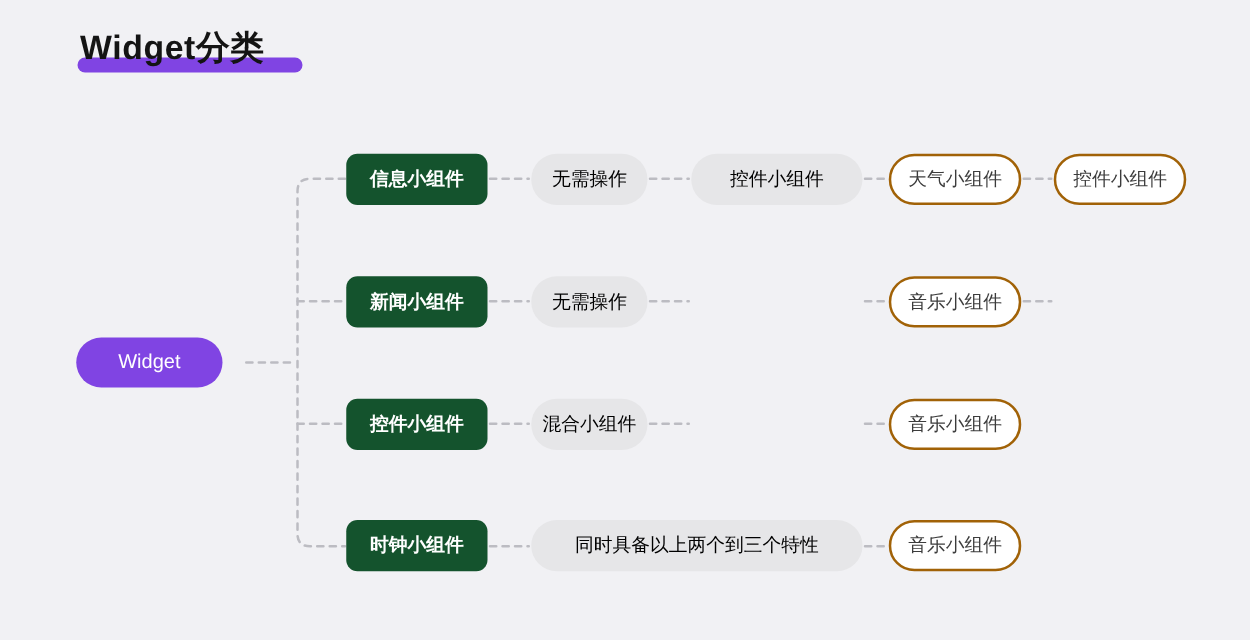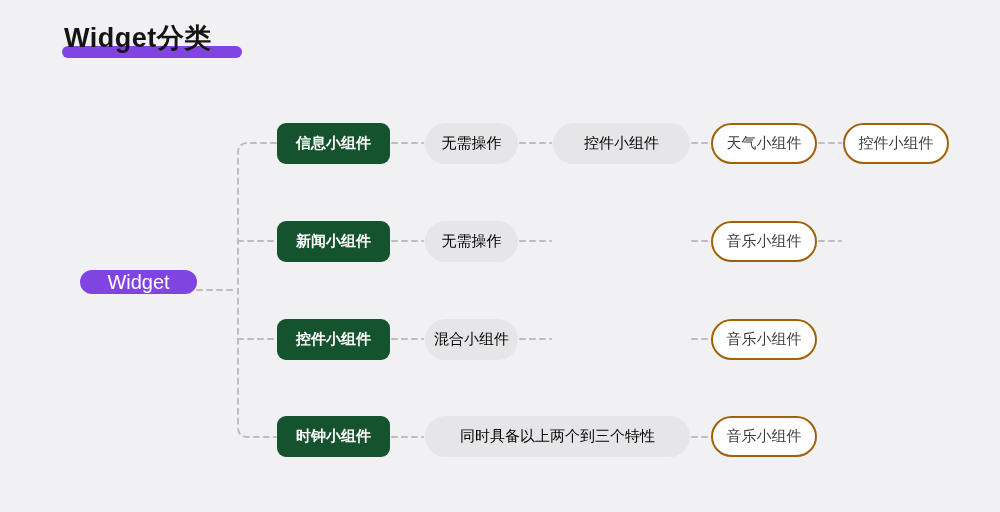--- a/index.html
+++ b/index.html
@@ -20,23 +20,23 @@
     width:180px;height:12px;border-radius:6px;
     background:#8044e3;z-index:1;
   }
   .connector-svg{position:absolute;left:0;top:0;z-index:0;}
   .node{
     position:absolute;height:41px;box-sizing:border-box;
     display:flex;align-items:center;justify-content:center;
     font-size:15px;white-space:nowrap;z-index:2;
   }
   .root{
-    left:80px;top:270px;width:117px;height:24px;
+    left:61px;top:270px;width:117px;height:40px;
     background:#8044e3;color:#ffffff;border-radius:20px;
-    font-size:20px;
+    font-size:16px;
   }
   .black{
     left:277px;width:113px;
     background:#14532d;color:#ffffff;border-radius:9px;
     font-weight:bold;
   }
   .gray{
     background:#e6e6e8;color:#000000;border-radius:21px;
   }
   .outline{

